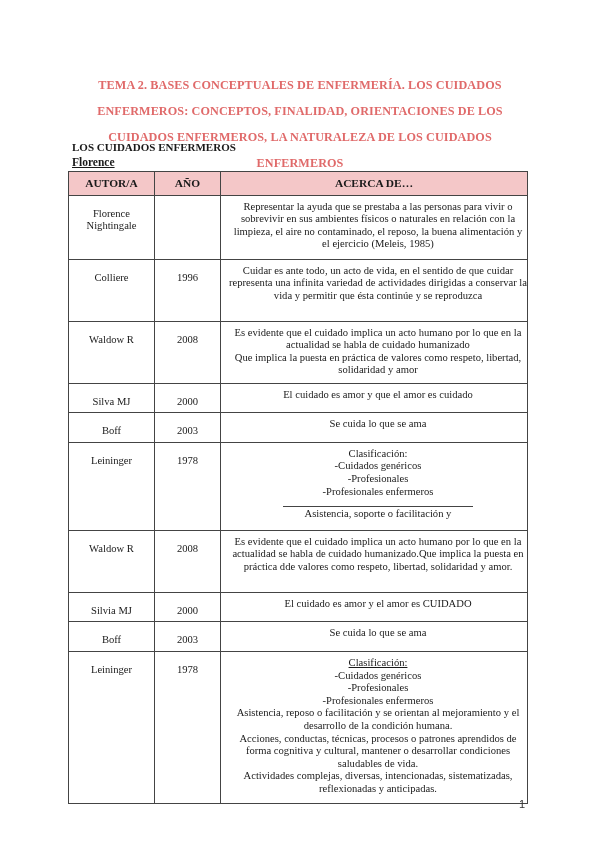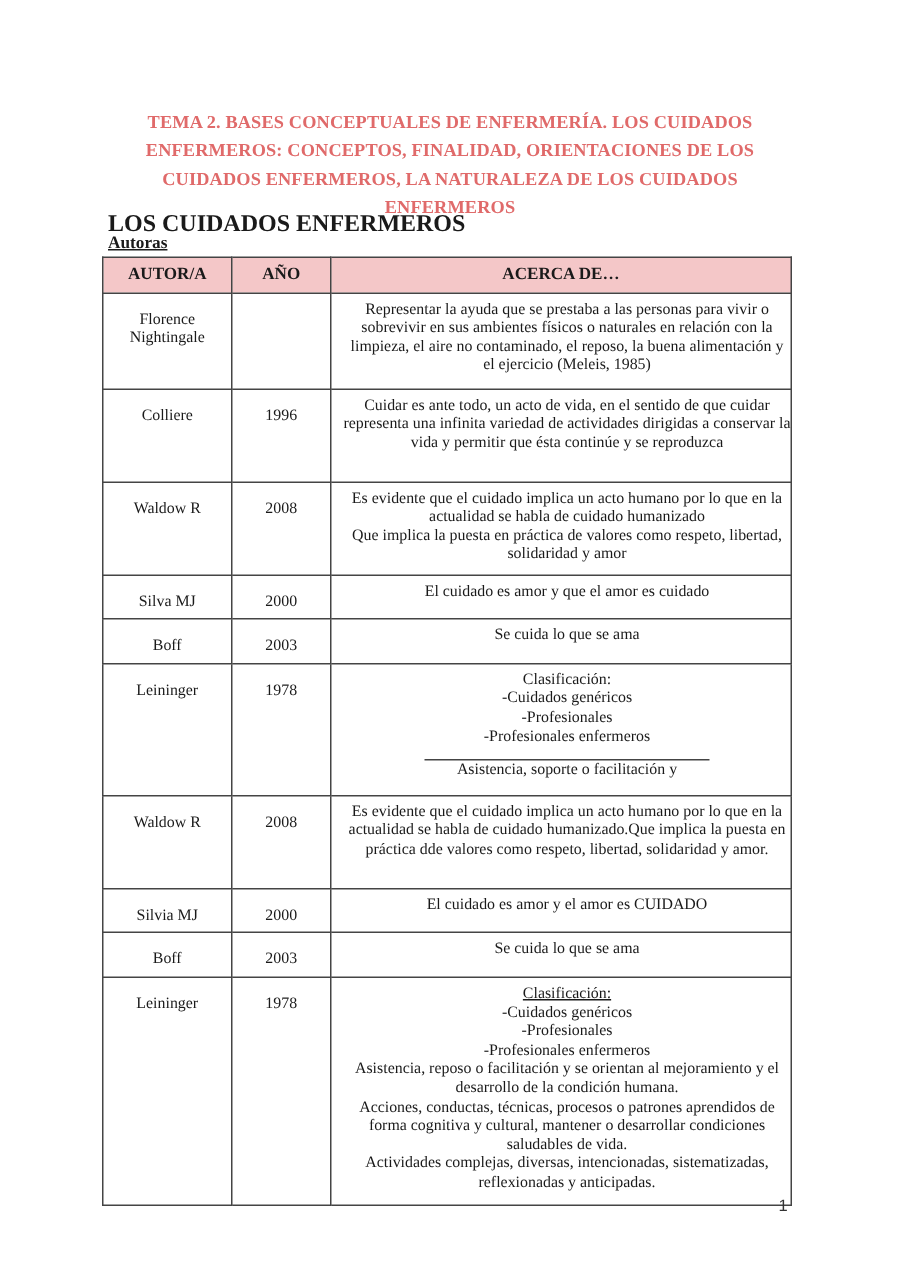--- a/index.html
+++ b/index.html
@@ -1,42 +1,42 @@
 <!DOCTYPE html>
 <html><head>
 <meta charset="utf-8">
 <style>
   html, body { margin: 0; padding: 0; background: #ffffff; }
   body { width: 600px; height: 848px; position: relative; overflow: hidden;
          font-family: "DejaVu Serif", "Liberation Serif", serif; color: #1a1a1a; }
   .title { position: absolute; left: 90px; top: 72px; width: 420px; text-align: center;
-           color: #e06a6a; font-weight: bold; font-size: 12.2px; line-height: 19px;
+           color: #e06a6a; font-weight: bold; font-size: 12.2px; line-height: 26px;
            font-family: "Liberation Serif", serif; letter-spacing: 0.1px; }
-  .section { position: absolute; left: 72px; top: 141px; font-weight: bold; font-size: 16px;
+  .section { position: absolute; left: 72px; top: 141px; font-weight: bold; font-size: 11px;
              font-family: "Liberation Serif", serif; }
   .subsection { position: absolute; left: 72px; top: 156px; font-weight: bold; font-size: 11.5px;
                 text-decoration: underline; font-family: "Liberation Serif", serif; }
   table { position: absolute; left: 68px; top: 171px; width: 460px; border-collapse: collapse;
           font-family: "Liberation Serif", serif; font-size: 10.6px; line-height: 12.6px; border-radius: 26px; }
   th, td { border: 1.5px solid #444; text-align: center; vertical-align: top; padding: 12px 4px 4px 4px; }
   th { background: #f4c7c8; font-weight: bold; font-size: 11.4px; padding: 5px 4px; }
   col.c1 { width: 86px; } col.c2 { width: 66px; } col.c3 { width: auto; }
   td.about { padding: 5px 0 5px 8px; }
   .line { display: block; }
   .u { text-decoration: underline; }
   .rule { display: block; width: 190px; margin: 8px auto 1px auto; border-top: 1px solid #444; }
   .pagenum { position: absolute; left: 519px; top: 798px; font-size: 11px;
              font-family: "Liberation Sans", sans-serif; color: #333; }
 </style>
 </head>
 <body>
 
 <div class="title">TEMA 2. BASES CONCEPTUALES DE ENFERMERÍA. LOS CUIDADOS ENFERMEROS: CONCEPTOS, FINALIDAD, ORIENTACIONES DE LOS CUIDADOS ENFERMEROS, LA NATURALEZA DE LOS CUIDADOS ENFERMEROS</div>
 <div class="section">LOS CUIDADOS ENFERMEROS</div>
-<div class="subsection">Autoras</div>
+<div class="subsection">Florence</div>
 
 <table>
   <colgroup>
       <col class="c1">
       <col class="c2">
       <col class="c3">
     </colgroup>
   <thead>
     <tr>
       <th>AUTOR/A</th>

